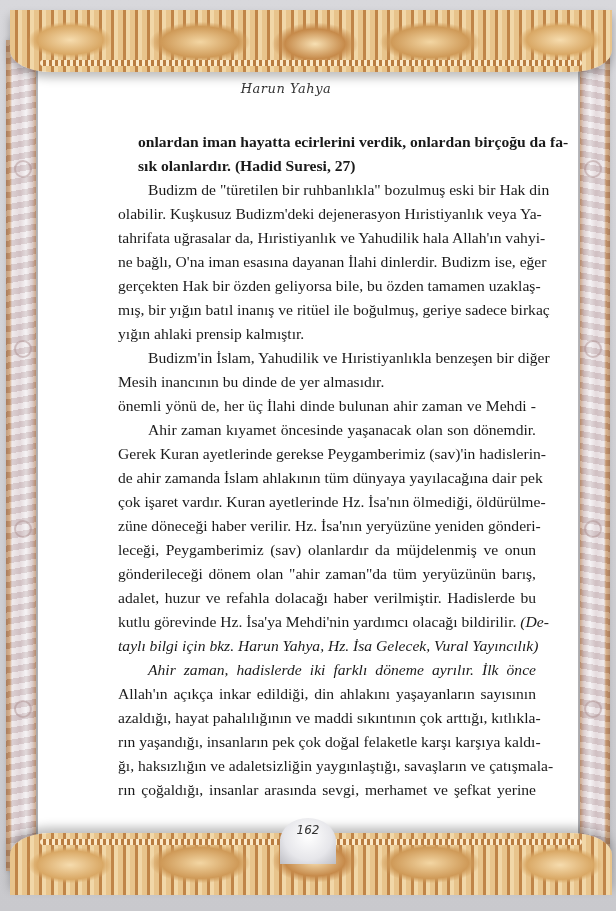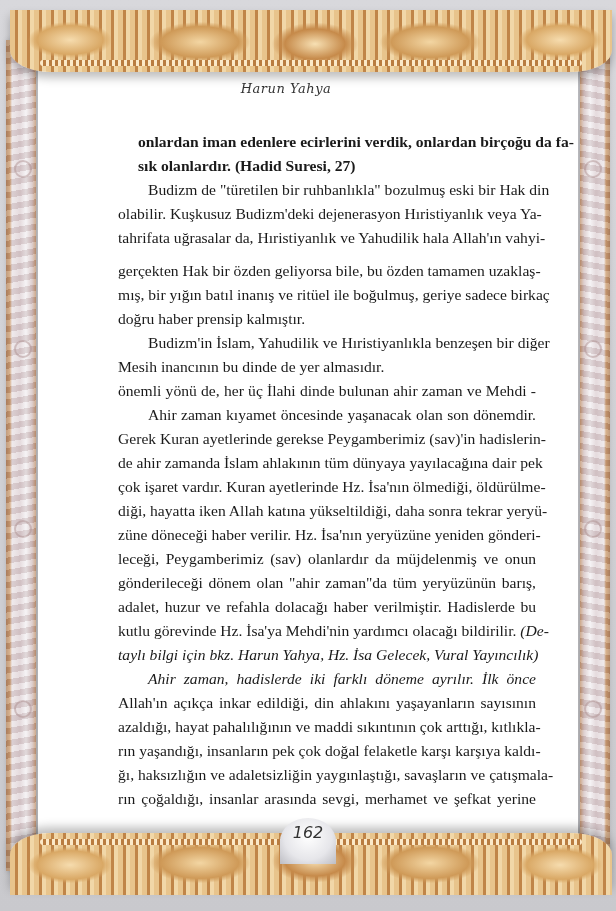--- a/index.html
+++ b/index.html
@@ -70,21 +70,21 @@
   .text-block .line { display: block; text-align: justify; text-align-last: justify; white-space: nowrap; }
   .text-block .line.last { text-align-last: left; }
   .page-number-badge {
     position: absolute; left: 280px; top: 818px; width: 56px; height: 46px;
     border-radius: 50% 50% 0 0;
     background: radial-gradient(ellipse at 50% 40%, #ffffff 0%, #e6e6ea 60%, #bdbdc3 100%);
   }
   .page-number {
     position: absolute; left: 0; width: 616px; top: 823px; text-align: center;
     font-family: "DejaVu Sans", sans-serif; font-style: italic;
-    font-size: 16px; color: #333;
+    font-size: 12px; color: #333;
   }
 </style>
 </head>
 <body>
 
 <div class="page-bg"></div>
 
 <div class="pillar left">
   <span class="swirl" style="top:120px"></span>
   <span class="swirl" style="top:300px"></span>
@@ -100,42 +100,42 @@
 
 <div class="paper"></div>
 
 <div class="valance top"></div>
 <div class="valance bottom"></div>
 
 <div class="running-head">Harun Yahya</div>
 
 <div class="text-block" id="text-block">
     <p class="quote">
-      <span class="line" style="text-indent: 0px;"><span>onlardan iman edenlere ecirlerini verdik, onlardan birçoğu da fa-</span></span>
+      <span class="line" style="text-indent: 0px;"><span>onlardan iman hayatta ecirlerini verdik, onlardan birçoğu da fa-</span></span>
       <span class="line last" style="text-indent: 0px;"><span>sık olanlardır. (Hadid Suresi, 27)</span></span>
     </p>
     <p>
       <span class="line" style="text-indent: 30px;"><span>Budizm de "türetilen bir ruhbanlıkla" bozulmuş eski bir Hak din</span></span>
       <span class="line" style="text-indent: 0px;"><span>olabilir. Kuşkusuz Budizm'deki dejenerasyon Hıristiyanlık veya Ya-</span></span>
       <span class="line" style="text-indent: 0px;"><span>tahrifata uğrasalar da, Hıristiyanlık ve Yahudilik hala Allah'ın vahyi-</span></span>
-      <span class="line" style="text-indent: 0px; margin-top: 9px;"><span>gerçekten Hak bir özden geliyorsa bile, bu özden tamamen uzaklaş-</span></span>
+      <span class="line" style="text-indent: 0px;"><span>ne bağlı, O'na iman esasına dayanan İlahi dinlerdir. Budizm ise, eğer</span></span>
+      <span class="line" style="text-indent: 0px;"><span>gerçekten Hak bir özden geliyorsa bile, bu özden tamamen uzaklaş-</span></span>
       <span class="line" style="text-indent: 0px;"><span>mış, bir yığın batıl inanış ve ritüel ile boğulmuş, geriye sadece birkaç</span></span>
-      <span class="line last" style="text-indent: 0px;"><span>doğru haber prensip kalmıştır.</span></span>
+      <span class="line last" style="text-indent: 0px;"><span>yığın ahlaki prensip kalmıştır.</span></span>
     </p>
     <p>
       <span class="line" style="text-indent: 30px;"><span>Budizm'in İslam, Yahudilik ve Hıristiyanlıkla benzeşen bir diğer</span></span>
       <span class="line last" style="text-indent: 0px;"><span>Mesih inancının bu dinde de yer almasıdır.</span></span>
       <span class="line" style="text-indent: 0px;"><span>önemli yönü de, her üç İlahi dinde bulunan ahir zaman ve Mehdi -</span></span>
     </p>
     <p>
       <span class="line" style="text-indent: 30px;"><span>Ahir zaman kıyamet öncesinde yaşanacak olan son dönemdir.</span></span>
       <span class="line" style="text-indent: 0px;"><span>Gerek Kuran ayetlerinde gerekse Peygamberimiz (sav)'in hadislerin-</span></span>
       <span class="line" style="text-indent: 0px;"><span>de ahir zamanda İslam ahlakının tüm dünyaya yayılacağına dair pek</span></span>
       <span class="line" style="text-indent: 0px;"><span>çok işaret vardır. Kuran ayetlerinde Hz. İsa'nın ölmediği, öldürülme-</span></span>
-      <span class="line" style="text-indent: 0px;"><span>diği, hayatta iken Allah katına yükseltildiği, daha sonra tekrar yeryü-</span></span>
       <span class="line" style="text-indent: 0px;"><span>züne döneceği haber verilir. Hz. İsa'nın yeryüzüne yeniden gönderi-</span></span>
       <span class="line" style="text-indent: 0px;"><span>leceği, Peygamberimiz (sav) olanlardır da müjdelenmiş ve onun</span></span>
       <span class="line" style="text-indent: 0px;"><span>gönderileceği dönem olan "ahir zaman"da tüm yeryüzünün barış,</span></span>
       <span class="line" style="text-indent: 0px;"><span>adalet, huzur ve refahla dolacağı haber verilmiştir. Hadislerde bu</span></span>
       <span class="line" style="text-indent: 0px;"><span>kutlu görevinde Hz. İsa'ya Mehdi'nin yardımcı olacağı bildirilir.</span> <span class="ref">(De-</span></span>
       <span class="line ref last" style="text-indent: 0px;">taylı bilgi için bkz. Harun Yahya, Hz. İsa Gelecek, Vural Yayıncılık)</span>
     </p>
     <p>
       <span class="line" style="text-indent: 30px; font-style: italic;"><span>Ahir zaman, hadislerde iki farklı döneme ayrılır. İlk önce</span></span>
       <span class="line" style="text-indent: 0px;"><span>Allah'ın açıkça inkar edildiği, din ahlakını yaşayanların sayısının</span></span>

